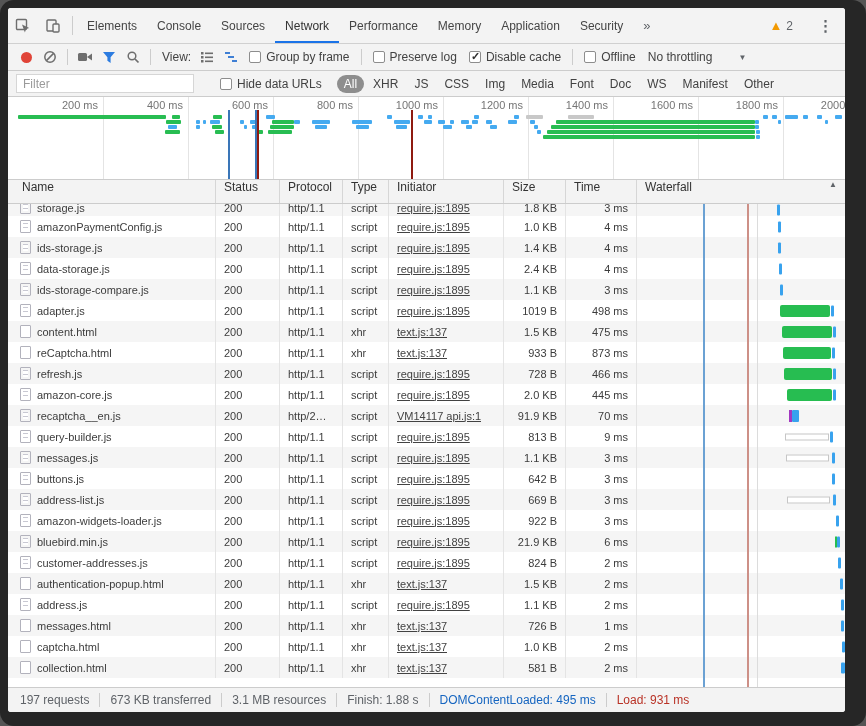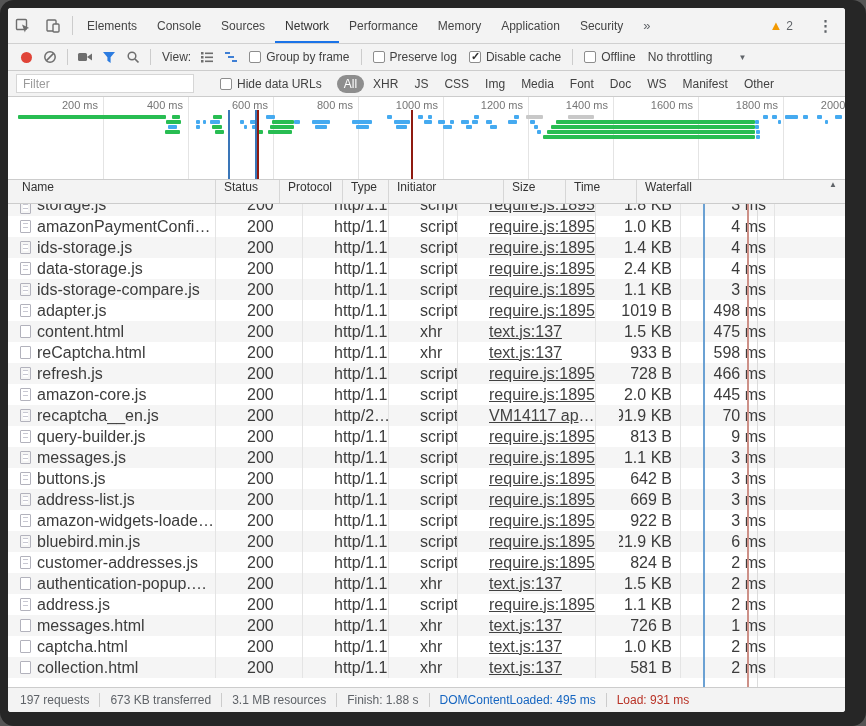--- a/index.html
+++ b/index.html
@@ -50,21 +50,21 @@
   .ov-event{position:absolute;top:13px;bottom:0;width:2px;}
 
   
   .thead{flex:none;height:25px;background:#f3f3f3;border-top:1px solid #ccc;border-bottom:1px solid #ccc;display:grid;grid-template-columns:208px 64px 63px 46px 115px 62px 71px 1fr;font-size:12px;color:#333;}
   .thead .hcell{display:flex;align-items:flex-start;padding-left:8px;border-right:1px solid #d6d6d6;cursor:pointer;position:relative;}
   .thead .hcell:first-child{padding-left:14px;}
   .thead .hcell:last-child{border-right:none;}
   .sortarrow{position:absolute;right:8px;font-size:8px;color:#5f6368;}
 
   .tbody{flex:1;position:relative;overflow:hidden;background:#fff;}
-  .row{display:grid;grid-template-columns:208px 64px 63px 46px 115px 62px 71px 1fr;height:21px;font-size:16px;color:#3c3c3c;cursor:default;gap:23px;}
+  .row{display:grid;grid-template-columns:208px 64px 63px 46px 115px 62px 71px 1fr;height:21px;font-size:11px;color:#3c3c3c;cursor:default;}
   .row:nth-child(odd){background:#f5f5f5;}
   .row.partial{height:12px;overflow:hidden;}
   .row.partial .cell{align-items:flex-end;padding-bottom:2px;}
   .cell{display:flex;align-items:center;border-right:1px solid #e4e4e4;padding-left:8px;overflow:hidden;white-space:nowrap;}
   .cell.name{padding-left:12px;gap:6px;}
   .cell.num{justify-content:flex-end;padding-right:8px;padding-left:2px;}
   .cell.wf{border-right:none;position:relative;padding:0;}
   .doc-icon{flex:none;width:11px;height:13px;border:1px solid #b2b2bc;border-radius:1px;background:#fff;}
   .doc-icon.script{background:repeating-linear-gradient(#fff 0 2px,#c8c8d2 2px 3px,#fff 3px 4px);background-clip:content-box;padding:2px;}
   .initiator{color:#424242;text-decoration:underline;cursor:pointer;overflow:hidden;text-overflow:ellipsis;}
@@ -466,21 +466,21 @@
             <span class="doc-icon"></span>
             <span class="nametxt">reCaptcha.html</span>
           </div>
           <div class="cell">200</div>
           <div class="cell">http/1.1</div>
           <div class="cell">xhr</div>
           <div class="cell">
             <span class="initiator">text.js:137</span>
           </div>
           <div class="cell num">933 B</div>
-          <div class="cell num">598 ms</div>
+          <div class="cell num">873 ms</div>
           <div class="cell wf">
             <div class="seg seg-g" style="left: 146px; width: 48px;"></div>
             <div class="seg seg-t" style="left: 195px;"></div>
           </div>
         </div>
         <div class="row">
           <div class="cell name">
             <span class="doc-icon script"></span>
             <span class="nametxt">refresh.js</span>
           </div>

